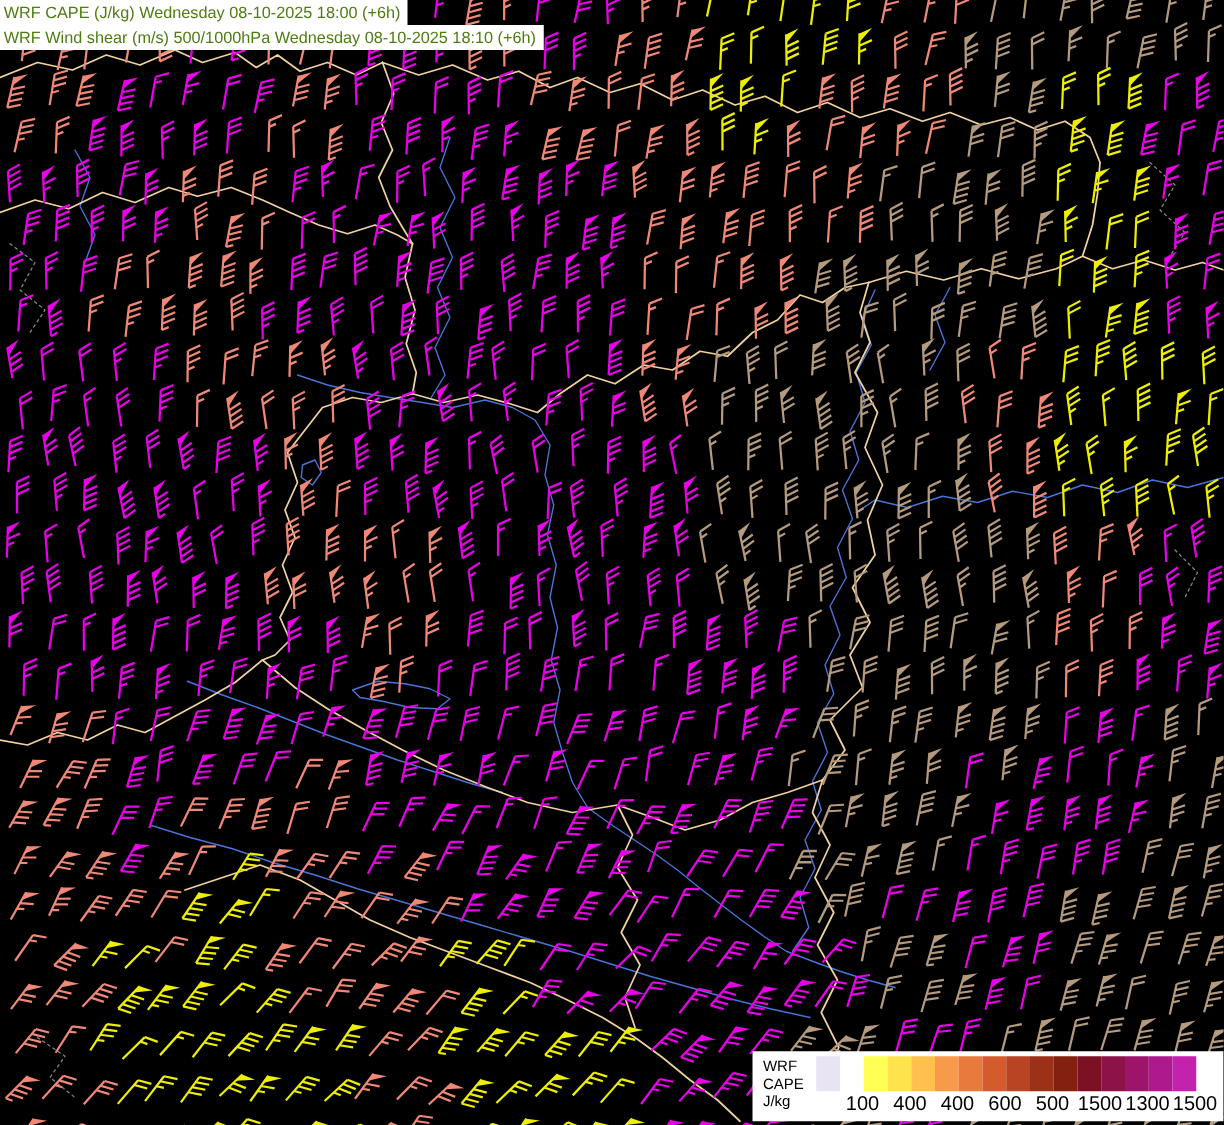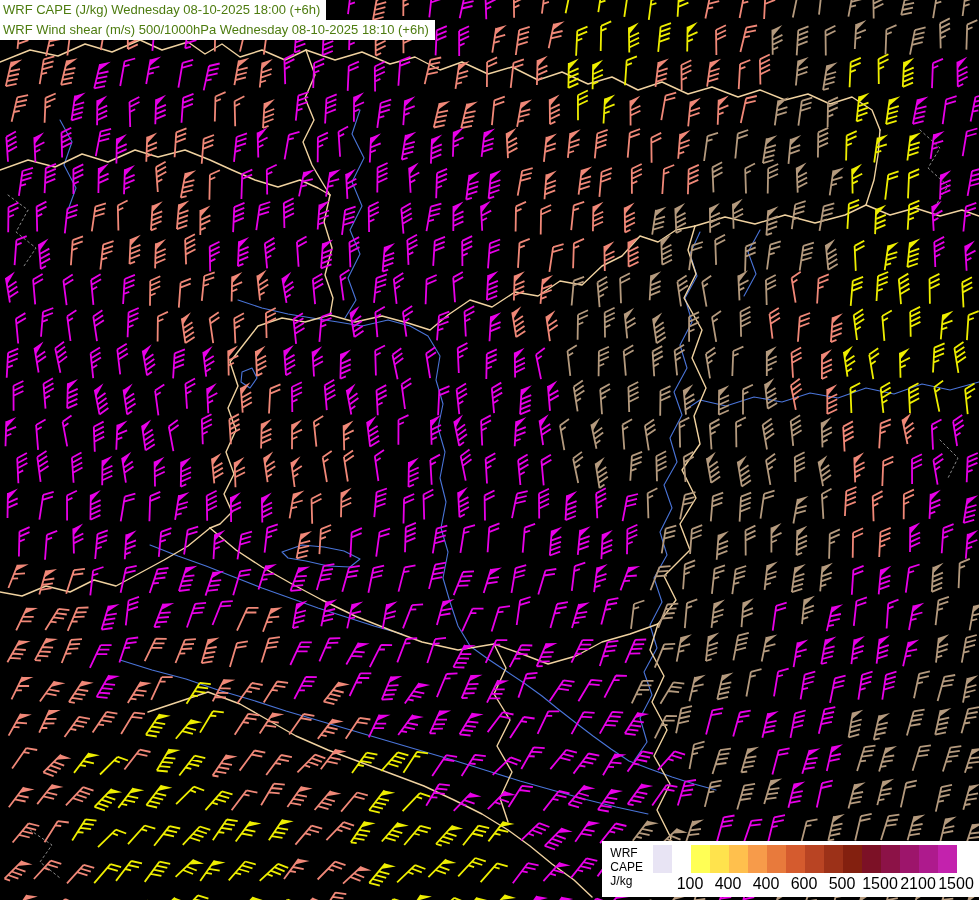--- a/index.html
+++ b/index.html
@@ -1404,18 +1404,18 @@
           <div class="swatch" style="background: rgb(174, 26, 141);"></div>
           <div class="swatch" style="background: rgb(195, 34, 173);"></div>
         </div>
       <div class="value-row" id="value-row">
           <span>100</span>
           <span>400</span>
           <span>400</span>
           <span>600</span>
           <span>500</span>
           <span>1500</span>
-          <span>2100</span>
+          <span>1300</span>
           <span>1500</span>
         </div>
     </div>
   </div>
 </div>
 
 </body></html>

